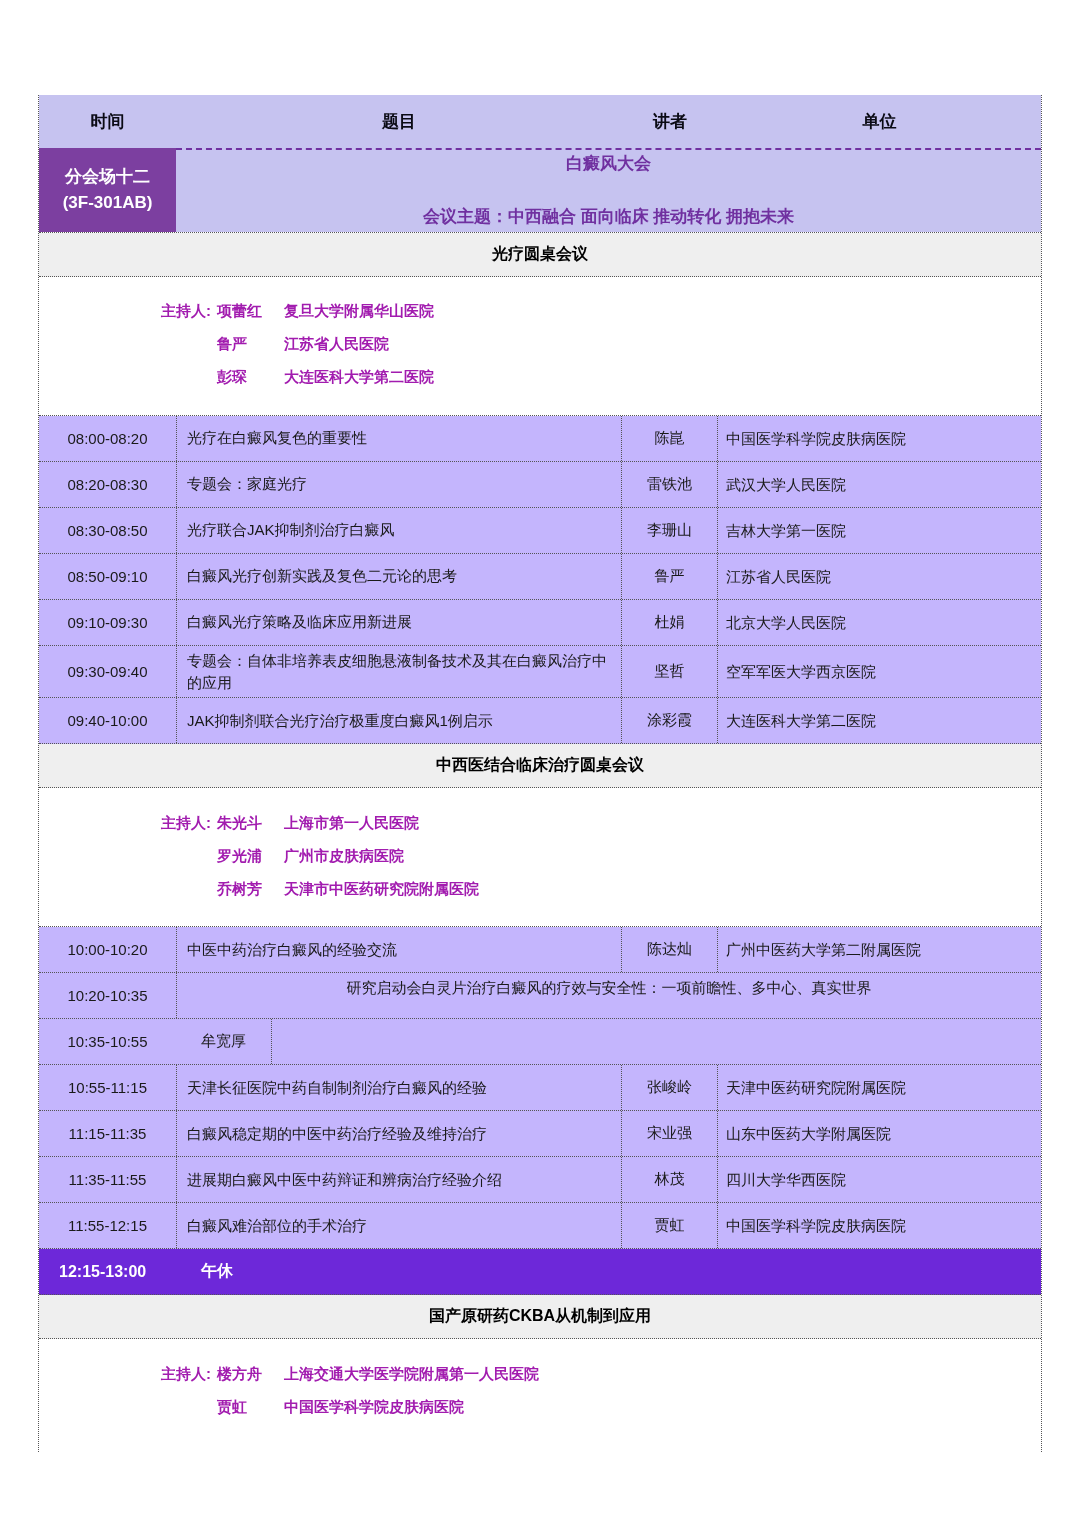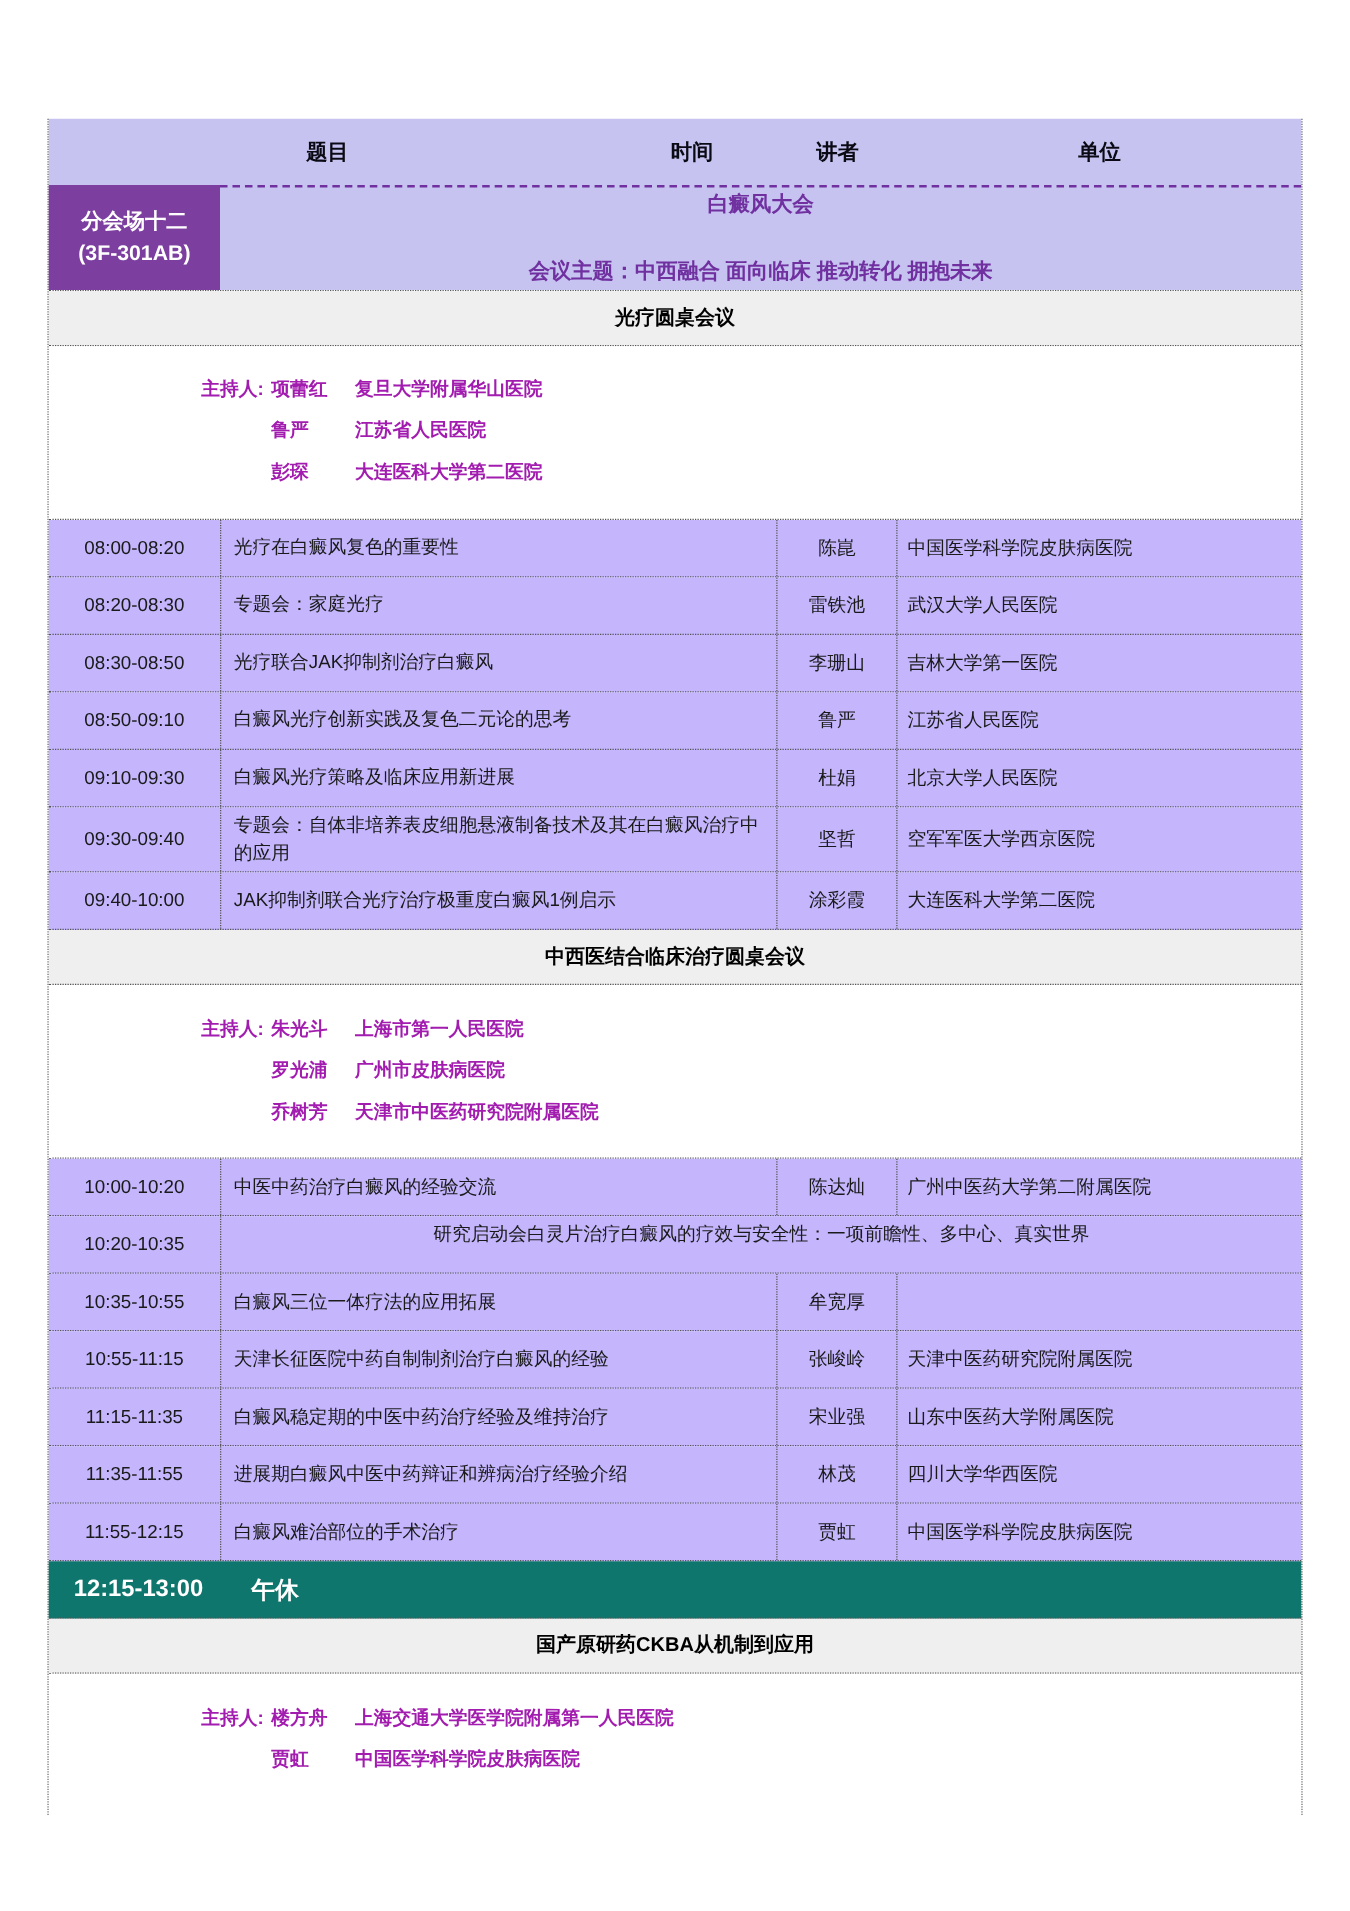--- a/index.html
+++ b/index.html
@@ -59,34 +59,34 @@
     display:flex;align-items:center;padding:4px 10px;line-height:1.45;
   }
   .c-speaker{width:96px;display:flex;align-items:center;justify-content:center;border-right:1px dotted #555;}
   .c-org{flex:1;display:flex;align-items:center;padding:4px 8px;line-height:1.4;}
   .c-title-span{
     flex:1;border-left:1px dotted #555;padding:3px 10px;
     display:flex;flex-direction:row;justify-content:center;line-height:1.55;
   }
   
   .break-row{
-    display:flex;align-items:center;height:45px;background:#0f766e;
-    color:#ffffff;font-weight:bold;font-size:19px;border-bottom:1px dotted #555;
+    display:flex;align-items:center;height:45px;background:#6d28d9;
+    color:#ffffff;font-weight:bold;font-size:16px;border-bottom:1px dotted #555;
   }
   .break-time{margin-left:20px;width:122px;}
   .break-label{margin-left:20px;}
 </style>
 </head>
 <body>
 
 <div class="program-table">
 
   <div class="head-row">
+    <div class="head-cell hc-time">时间</div>
     <div class="head-cell hc-title">题目</div>
-    <div class="head-cell hc-time">时间</div>
     <div class="head-cell hc-speaker">讲者</div>
     <div class="head-cell hc-org">单位</div>
   </div>
 
   <div class="session-row">
     <div class="session-venue">
       <span>分会场十二</span>
       <span>(3F-301AB)</span>
     </div>
     <div class="session-info">
@@ -186,21 +186,20 @@
   </div>
   <div class="row">
     <div class="cell c-time">10:20-10:35</div>
     <div class="cell c-title-span">
       <div>研究启动会</div>
       <div>白灵片治疗白癜风的疗效与安全性：一项前瞻性、多中心、真实世界</div>
     </div>
   </div>
   <div class="row">
     <div class="cell c-time">10:35-10:55</div>
-    <div class="cell c-title">白癜风三位一体疗法的应用拓展</div>
     <div class="cell c-speaker">牟宽厚</div>
   </div>
   <div class="row">
     <div class="cell c-time">10:55-11:15</div>
     <div class="cell c-title">天津长征医院中药自制制剂治疗白癜风的经验</div>
     <div class="cell c-speaker">张峻岭</div>
     <div class="cell c-org">天津中医药研究院附属医院</div>
   </div>
   <div class="row">
     <div class="cell c-time">11:15-11:35</div>

